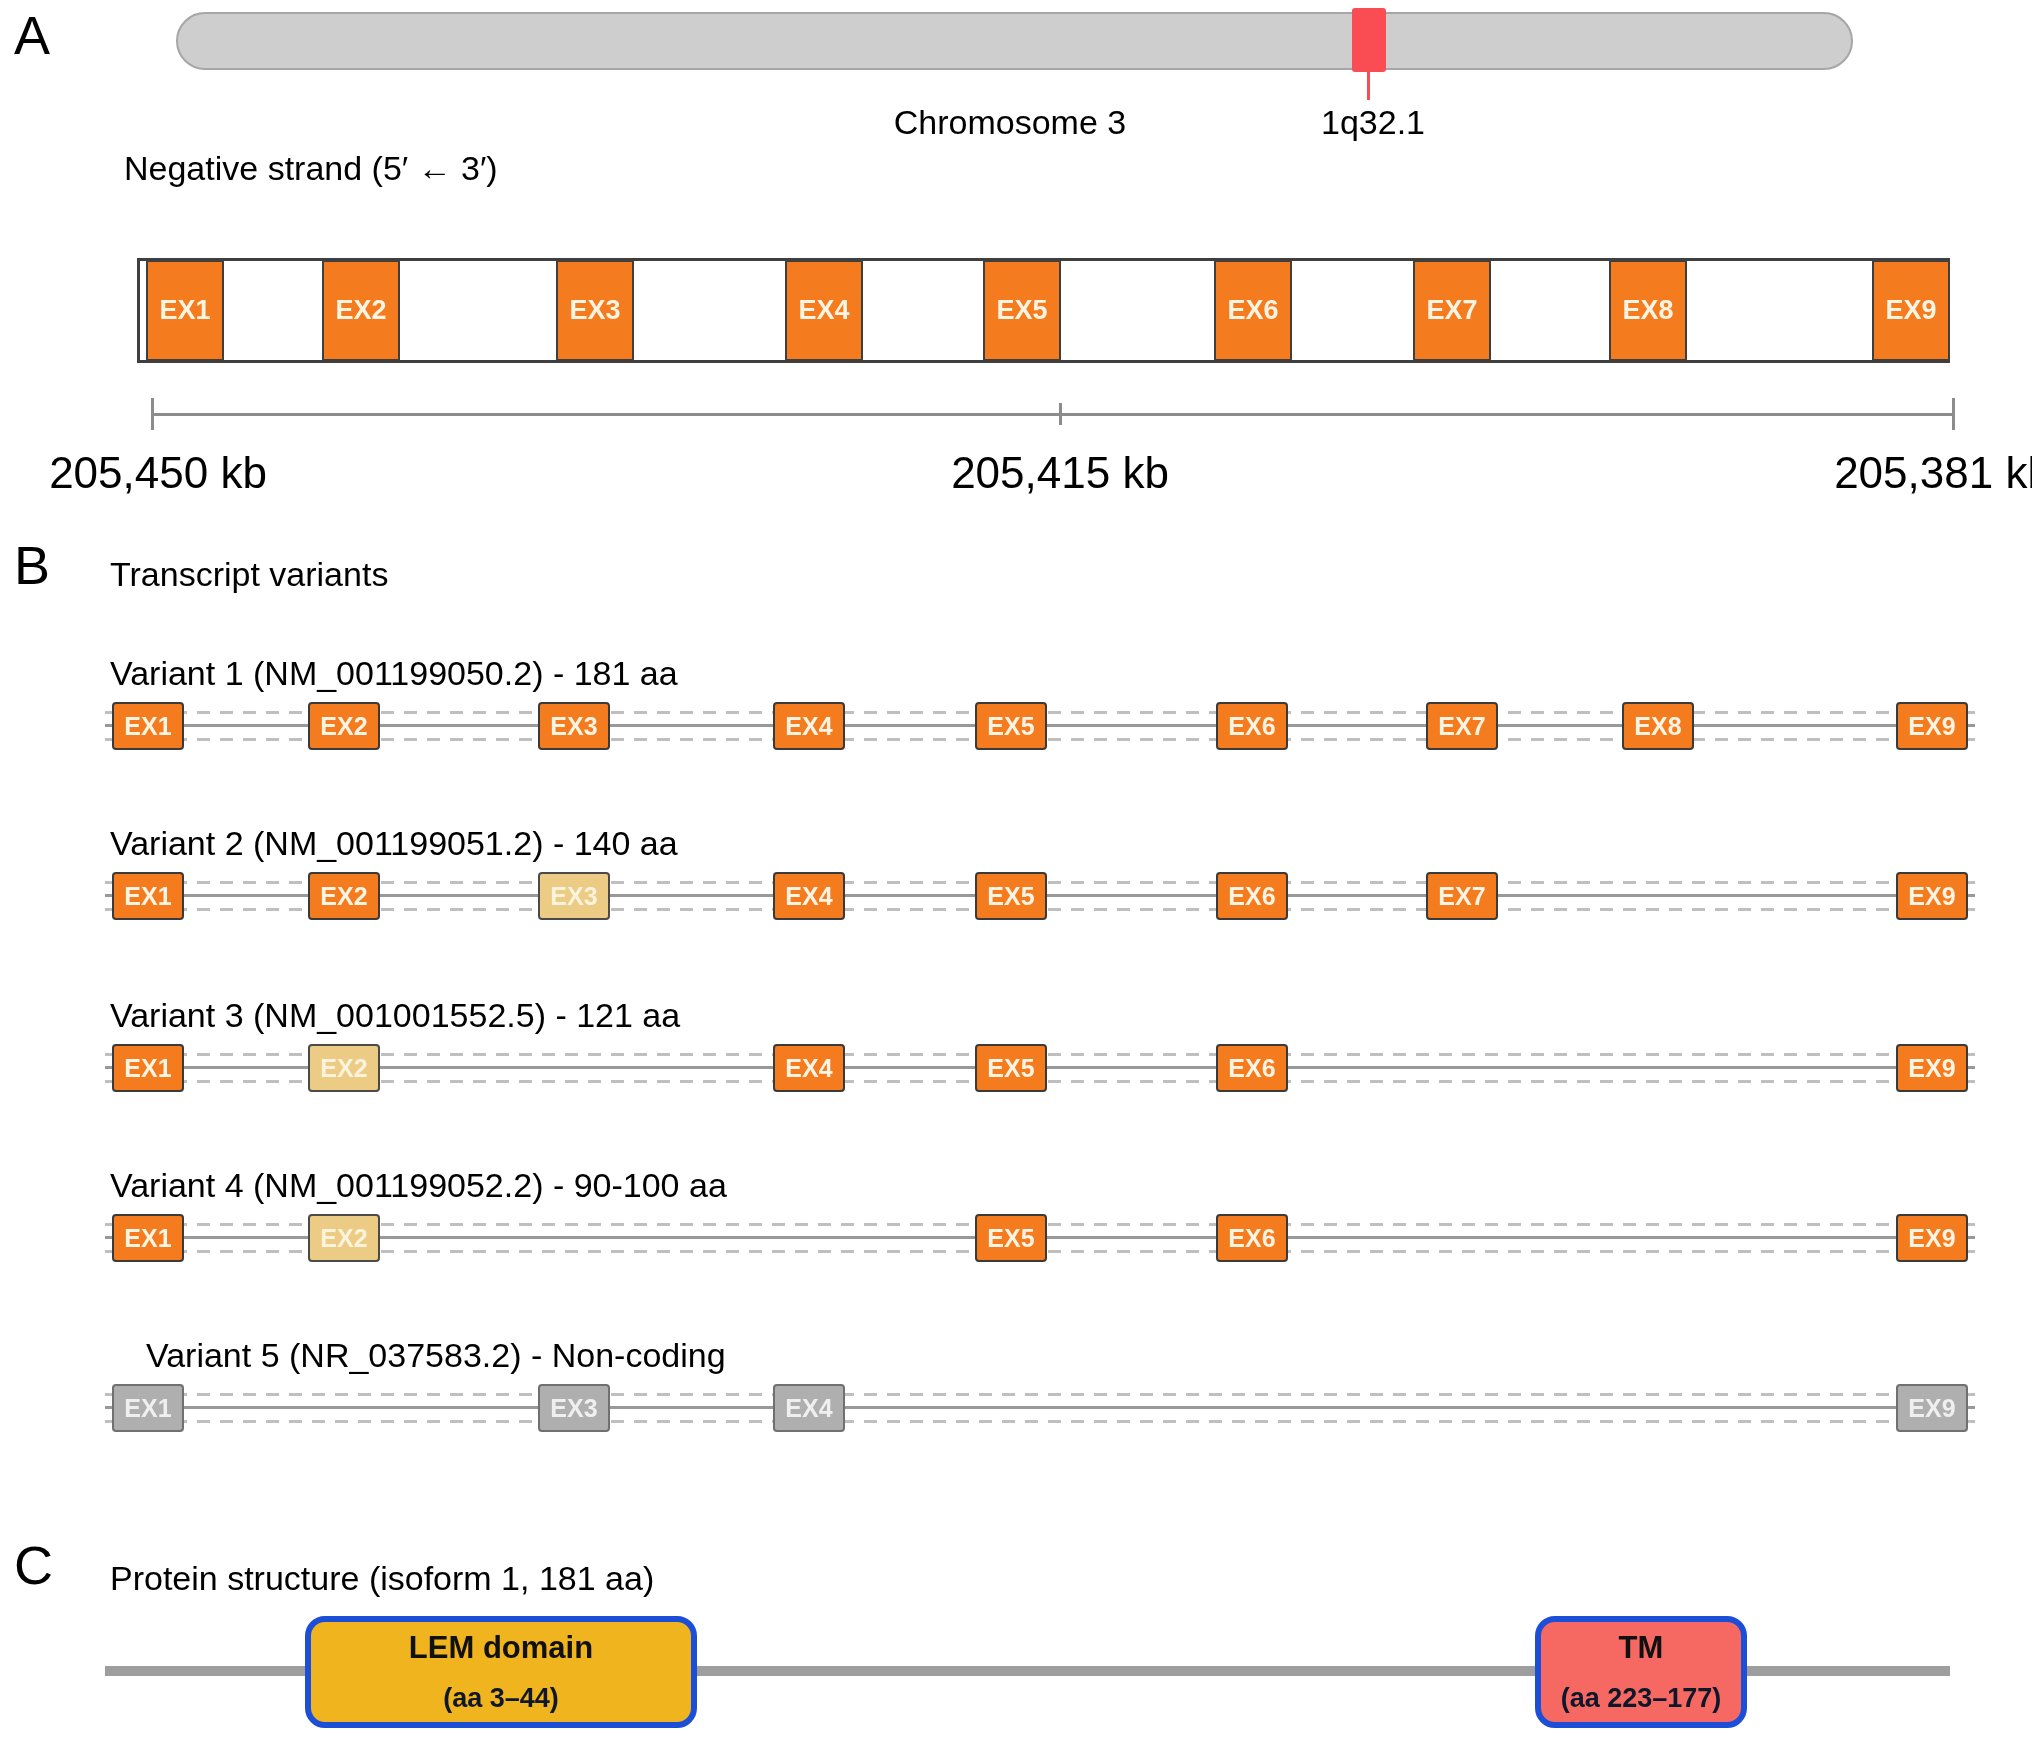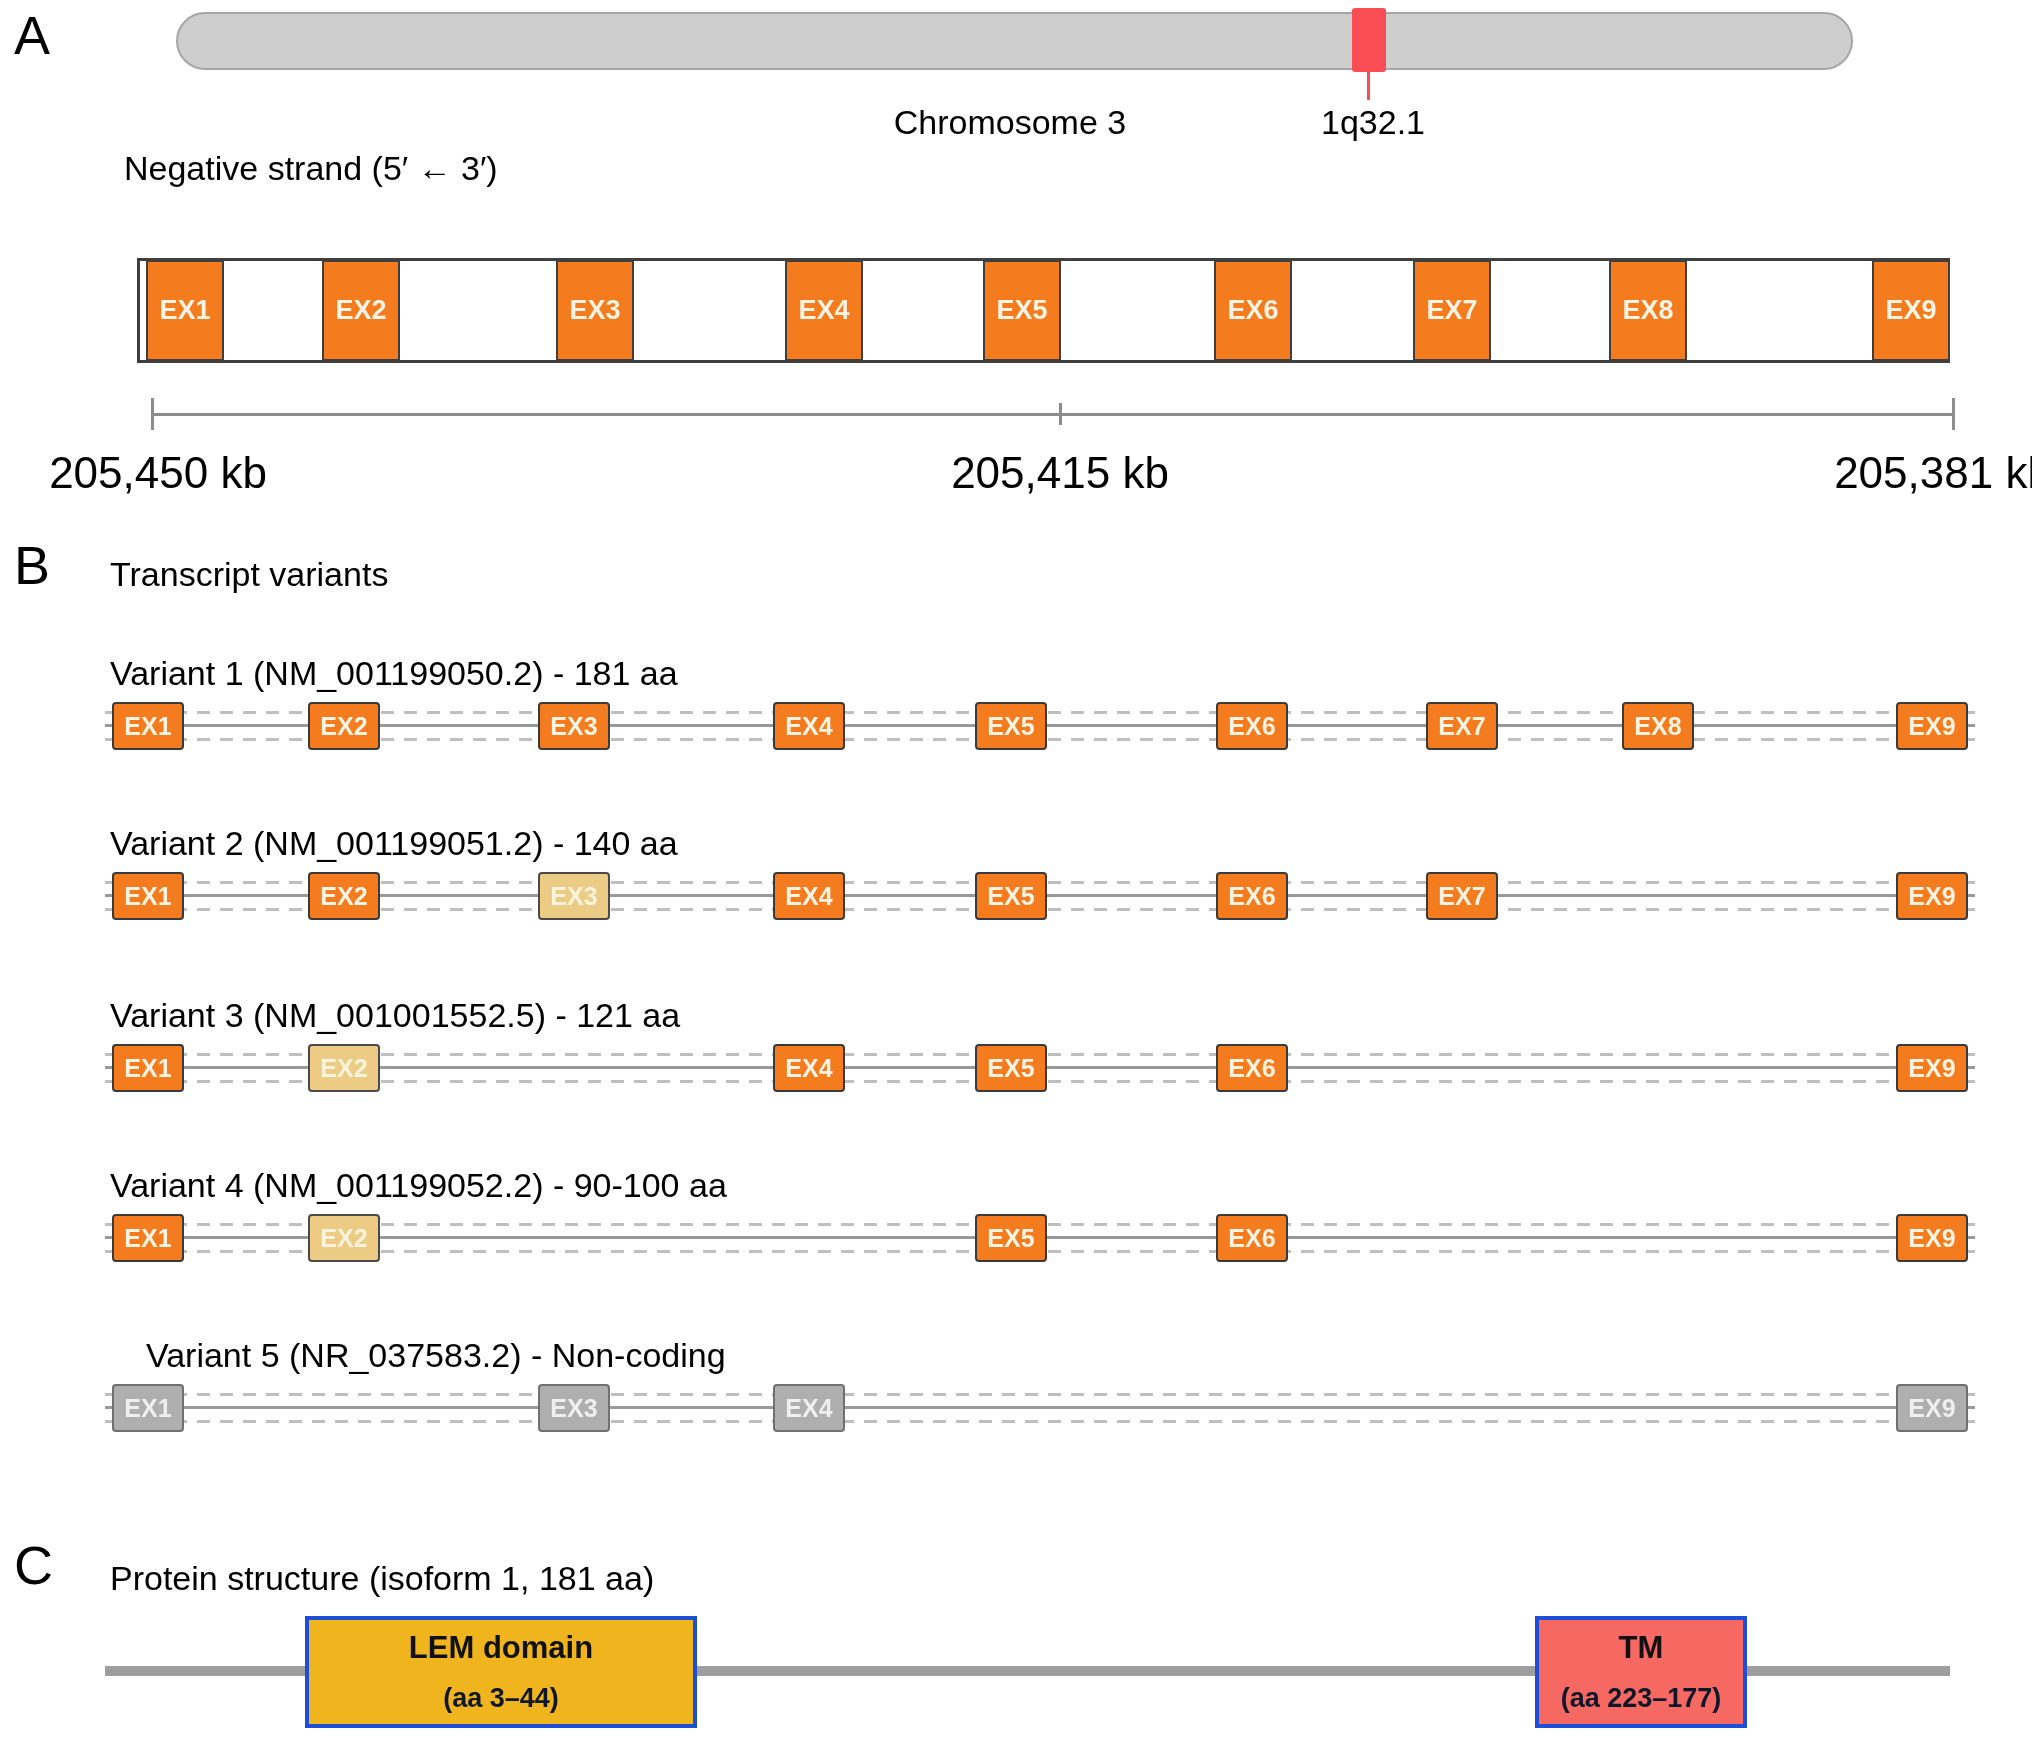--- a/index.html
+++ b/index.html
@@ -42,23 +42,23 @@
     display:flex; align-items:center; justify-content:center;
     font-weight:bold; font-size:25px; box-sizing:border-box; border:2px solid #3a3a3a;
   }
   .exon-b.orange { background:var(--exon-orange); color:#fdf4e3; }
   .exon-b.pale   { background:var(--exon-pale);   color:#fbf3dc; border-color:#4a4a4a; }
   .exon-b.gray   { background:var(--exon-gray);   color:#efefef; border-color:#707070; }
 
   
   .backbone { background:var(--protein-line); height:10px; }
   .domain-box {
-    position:absolute; height:112px; border-radius:0; box-sizing:border-box;
+    position:absolute; height:112px; border-radius:20px; box-sizing:border-box;
     display:flex; flex-direction:column; align-items:center; justify-content:center;
-    gap:22px; border:4px solid #1d4ed8;
+    gap:22px; border:6px solid #1d4ed8;
   }
   .domain-box.lem { background:var(--lem-fill); }
   .domain-box.tm  { background:var(--tm-fill); }
   .domain-name  { font-size:31px; font-weight:bold; color:#111; line-height:1; white-space:nowrap; }
   .domain-range { font-size:27px; font-weight:bold; color:#0f172a; line-height:1; white-space:nowrap; }
 </style>
 </head>
 <body>
 
 <div id="figure">

